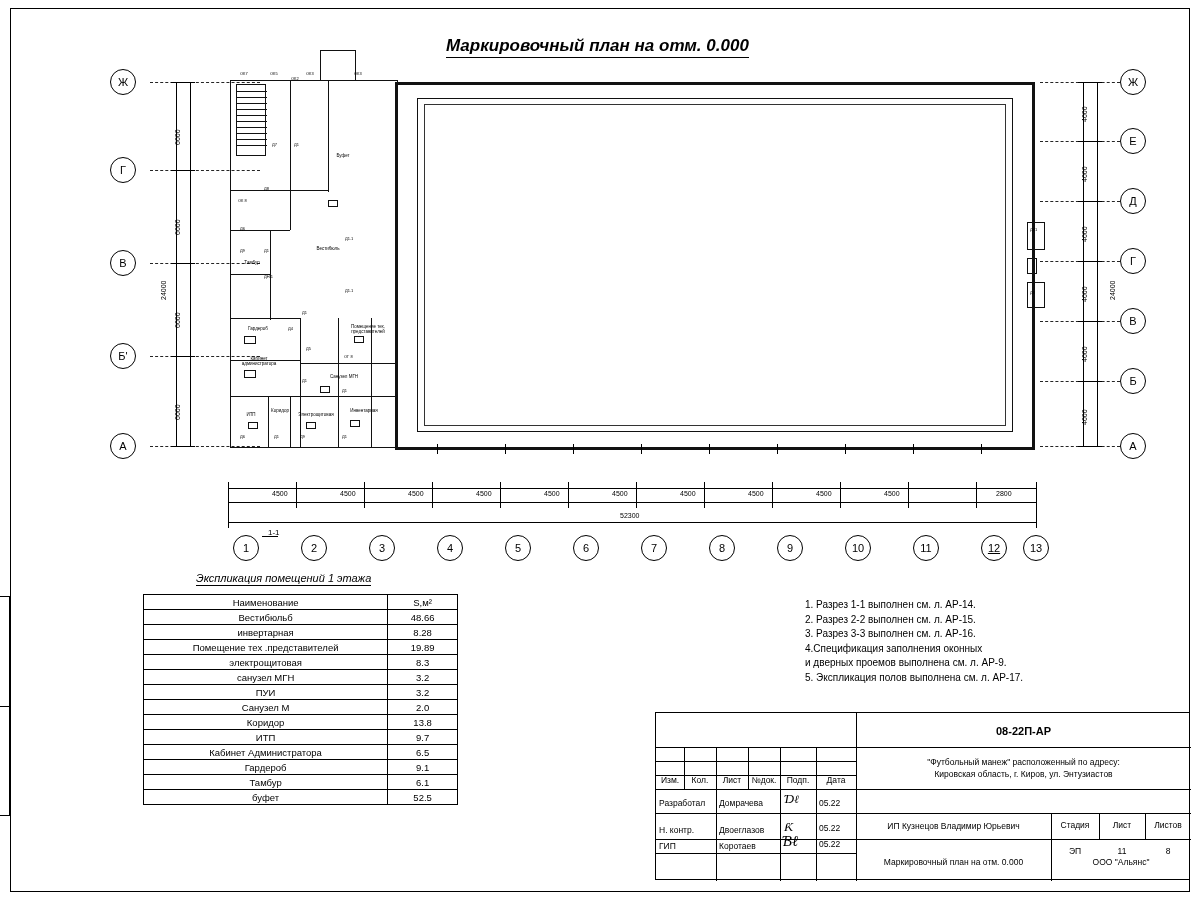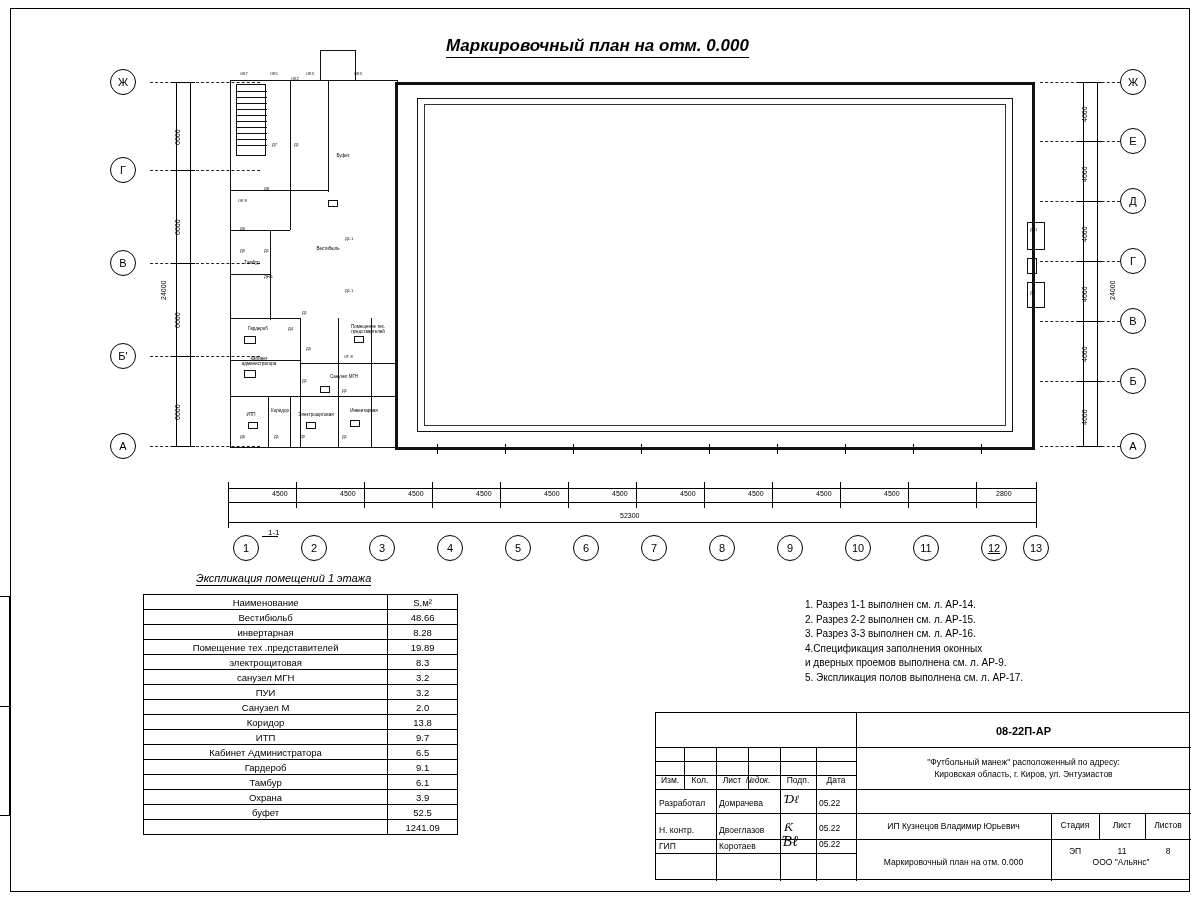--- a/index.html
+++ b/index.html
@@ -362,30 +362,22 @@
         </tr>
       <tr>
           <td class="c-name">Гардероб</td>
           <td class="c-area">9.1</td>
         </tr>
       <tr>
           <td class="c-name">Тамбур</td>
           <td class="c-area">6.1</td>
         </tr>
       <tr>
-          <td class="c-name">Охрана</td>
-          <td class="c-area">3.9</td>
-        </tr>
-      <tr>
           <td class="c-name">буфет</td>
           <td class="c-area">52.5</td>
-        </tr>
-      <tr>
-          <td class="c-name"></td>
-          <td class="c-area">1241.09</td>
         </tr>
     </tbody>
   </table>
 
   <div class="notes">
     <div>1. Разрез 1-1 выполнен см. л. АР-14.</div>
     <div>2. Разрез 2-2 выполнен см. л. АР-15.</div>
     <div>3. Разрез 3-3 выполнен см. л. АР-16.</div>
     <div>4.Спецификация заполнения оконных</div>
     <div>  и дверных проемов выполнена см. л. АР-9.</div>
@@ -419,21 +411,21 @@
     <div class="stamp-line-v" style="left:489px;top:100px;height:26px;"></div>
 
     <div class="t-c big" style="left:200px;top:12px;width:335px;font-weight:bold;">08-22П-АР</div>
 
     <div class="t-c" style="left:200px;top:44px;width:335px;">"Футбольный манеж" расположенный по адресу:</div>
     <div class="t-c" style="left:200px;top:56px;width:335px;">Кировская область, г. Киров, ул. Энтузиастов</div>
 
     <div class="t-c" style="left:0px;top:62px;width:28px;">Изм.</div>
     <div class="t-c" style="left:28px;top:62px;width:32px;">Кол.</div>
     <div class="t-c" style="left:60px;top:62px;width:32px;">Лист</div>
-    <div class="t-c" style="left:84px;top:62px;width:36px;font-style:italic;">№док.</div>
+    <div class="t-c" style="left:90px;top:62px;width:36px;">№док.</div>
     <div class="t-c" style="left:124px;top:62px;width:36px;">Подп.</div>
     <div class="t-c" style="left:160px;top:62px;width:40px;">Дата</div>
 
     <div class="t" style="left:3px;top:85px;">Разработал</div>
     <div class="t" style="left:63px;top:85px;">Домрачева</div>
     <div class="t" style="left:163px;top:85px;">05.22</div>
     <div class="sign" style="left:128px;top:78px;">Ɗ<span style="font-size:11px;">ℓ</span></div>
 
     <div class="t" style="left:3px;top:112px;">Н. контр.</div>
     <div class="t" style="left:63px;top:112px;">Двоеглазов</div>

